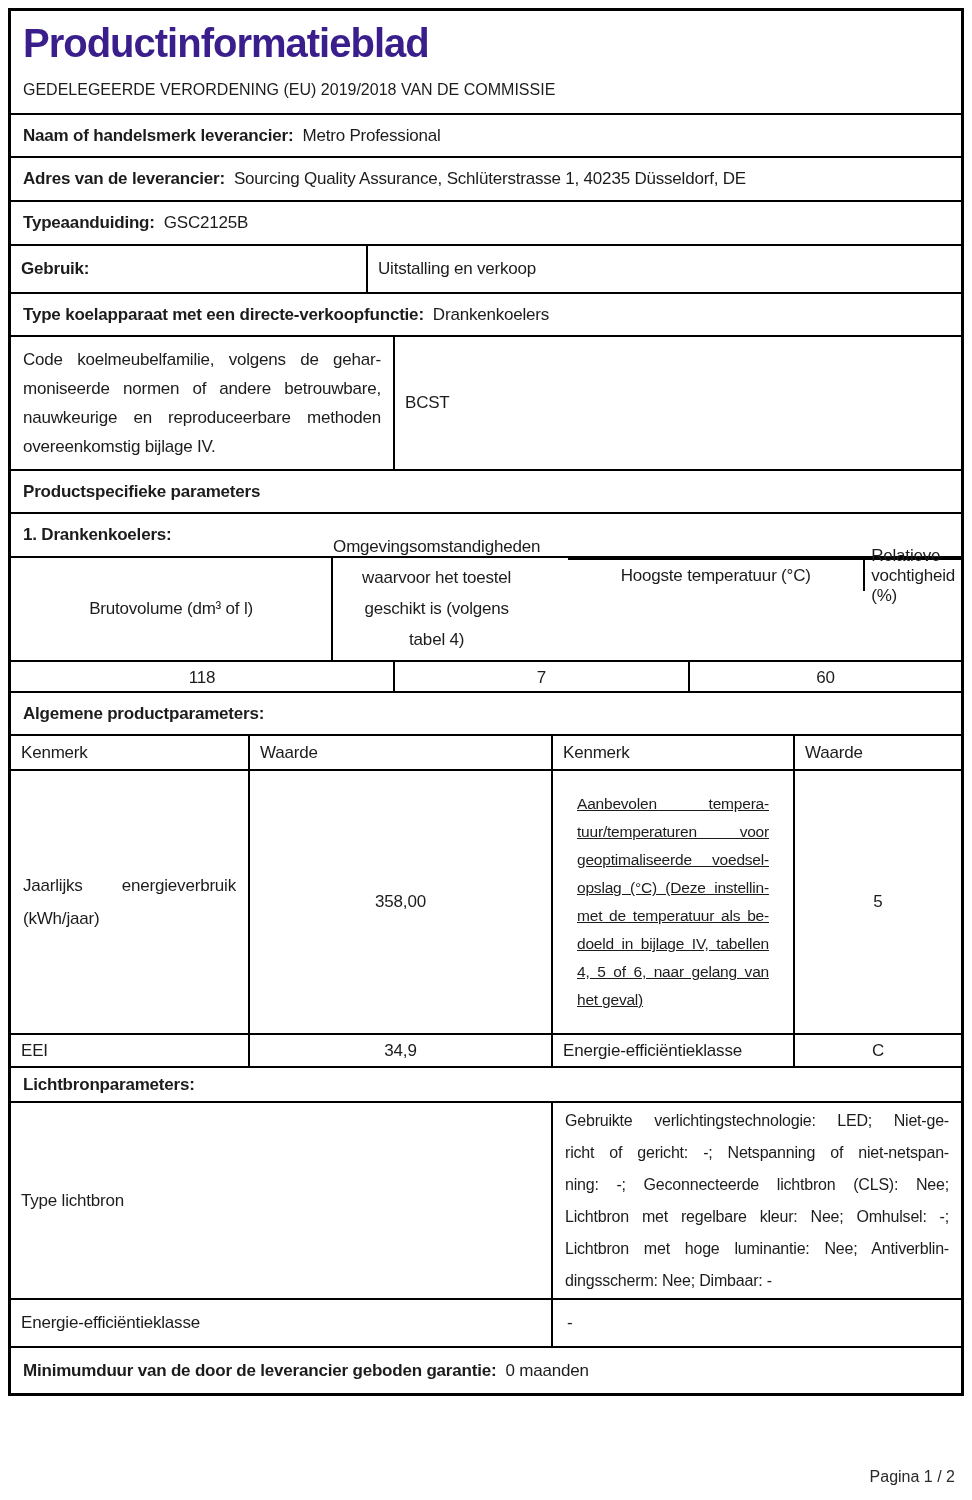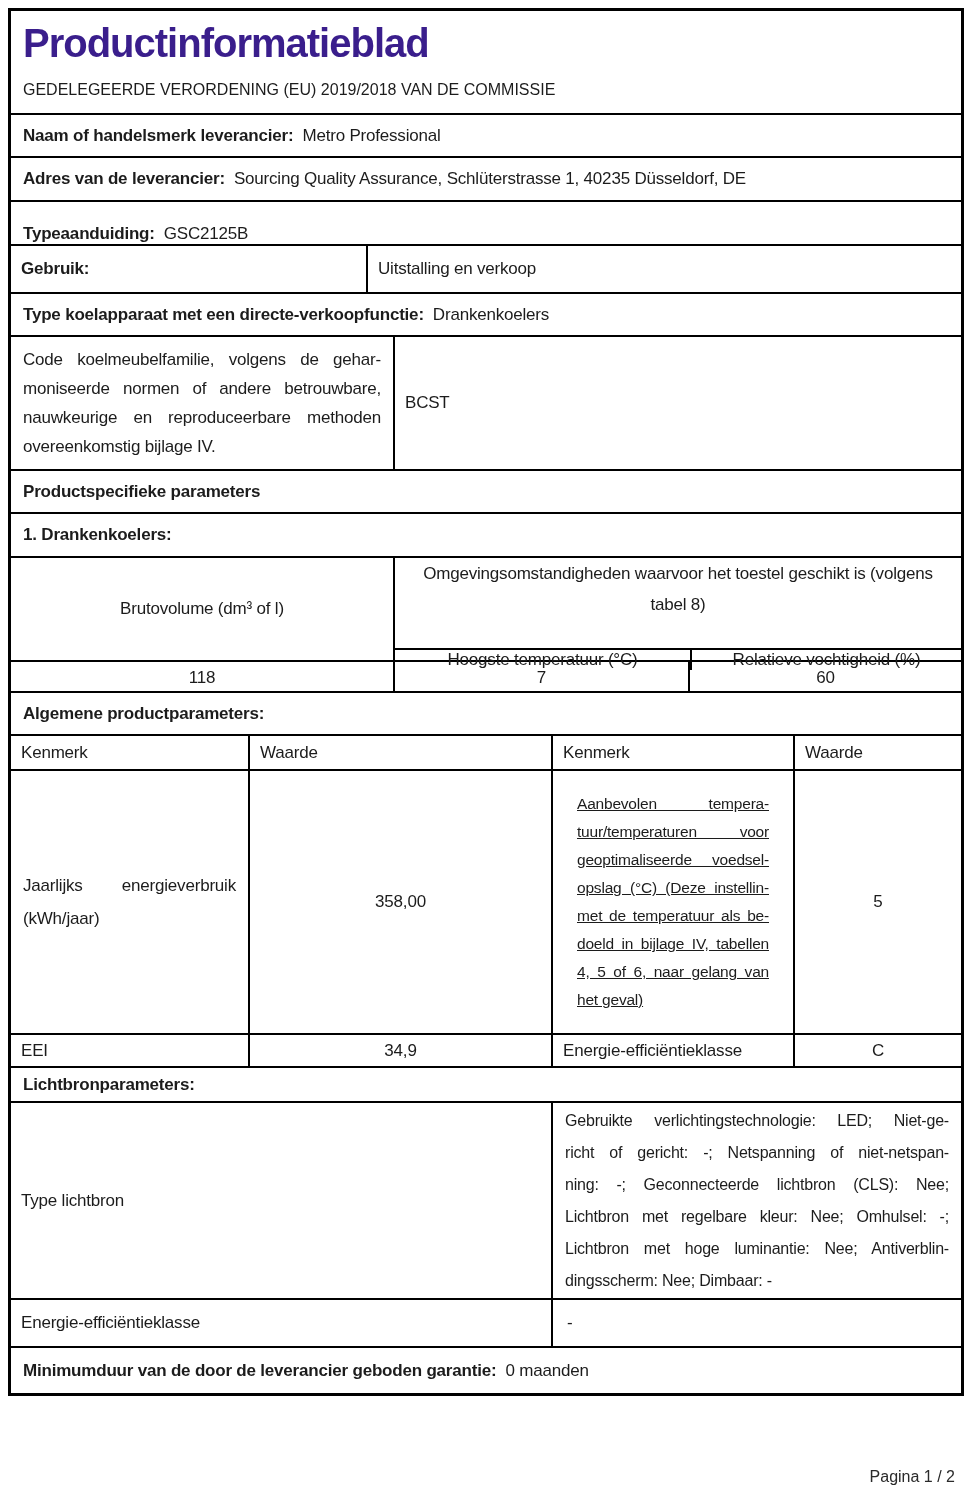--- a/index.html
+++ b/index.html
@@ -22,21 +22,21 @@
   .c-center{justify-content:center;text-align:center;}
   .c-col{flex-direction:column;justify-content:center;align-items:stretch;}
   .lbl{font-weight:bold;white-space:nowrap;}
   .val{margin-left:9px;}
   .fs{font-size:17px;}
 
   
   .r-title{height:102px;display:block;padding:10px 12px 0 12px;}
   .r-naam{height:43px;}
   .r-adres{height:44px;align-items:center;}
-  .r-typeaand{height:44px;align-items:flex-end;}
+  .r-typeaand{height:44px;}
   .r-gebruik{height:48px;padding:0;}
   .r-koel{height:43px;}
   .r-code{height:134px;padding:0;align-items:stretch;}
   .r-prodspec{height:43px;}
   .r-drank{height:44px;}
   .r-bruto{height:135px;display:block;padding:0;}
   .r-algemene{height:43px;}
   .r-kenmerk{height:35px;padding:0;align-items:stretch;}
   .r-jaarlijks{height:264px;padding:0;align-items:stretch;}
   .r-eei{height:33px;padding:0;align-items:stretch;}
@@ -53,21 +53,21 @@
     color:#3a1e8c;letter-spacing:-1px;
   }
   .subtitle{font-size:16px;margin-top:16px;letter-spacing:0;}
 
   
   .w-gebruik-l{width:355px;}
   
   .w-code-l{width:382px;}
   
   .bruto-top{height:102px;display:flex;align-items:stretch;box-sizing:border-box;}
-  .bruto-right{flex:1;display:flex;flex-direction:column;border-left:2px solid #000;box-sizing:border-box;gap:28px;}
+  .bruto-right{flex:1;display:flex;flex-direction:row;border-left:2px solid #000;box-sizing:border-box;gap:28px;}
   .bruto-amb{height:69px;box-sizing:border-box;display:flex;flex-direction:column;justify-content:center;text-align:center;line-height:31px;}
   .bruto-sub{height:33px;box-sizing:border-box;border-top:2px solid #000;display:flex;align-items:stretch;}
   .bruto-sub .cell{justify-content:center;padding:0 6px;}
   .w-bruto-c2{width:295px;}
   .bruto-vals{height:33px;box-sizing:border-box;border-top:2px solid #000;display:flex;align-items:stretch;}
   .bruto-vals .cell{justify-content:center;}
 
   
   .w-k1{width:237px;}
   .w-k2{width:303px;}
@@ -150,21 +150,21 @@
   </div>
 
   <div class="row r-bruto fs">
     <div class="bruto-top">
       <div class="cell w-code-l c-center" style="border-left:none;">
         <span>Brutovolume (dm³ of l)</span>
       </div>
       <div class="bruto-right">
         <div class="bruto-amb">
           <div>Omgevingsomstandigheden waarvoor het toestel geschikt is (volgens</div>
-          <div>tabel 8)</div>
+          <div>tabel 4)</div>
         </div>
         <div class="bruto-sub">
           <div class="cell w-bruto-c2" style="border-left:none;">
             <span>Hoogste temperatuur (°C)</span>
           </div>
           <div class="cell" style="flex:1;">
             <span>Relatieve vochtigheid (%)</span>
           </div>
         </div>
       </div>

